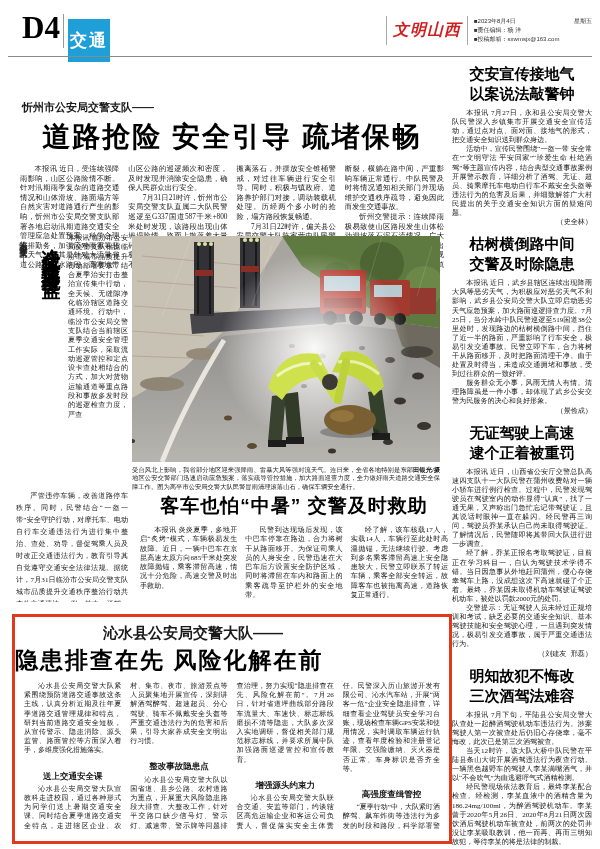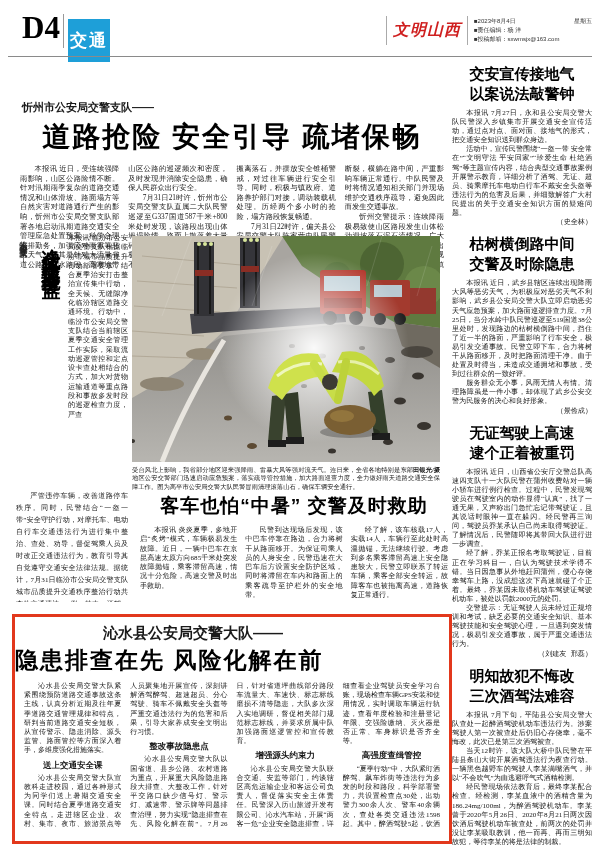--- a/index.html
+++ b/index.html
@@ -52,21 +52,21 @@
   .bus{position:absolute;left:140px;top:493px;width:308px;}
   .bus-head{font-size:19px;font-weight:900;text-align:center;letter-spacing:1px;margin:0 0 7px 0;color:#000;}
   .bus-body{height:82px;column-count:3;column-gap:8px;column-fill:auto;overflow:hidden;
             font-size:7.1px;line-height:9.3px;}
   
   .qbox{position:absolute;left:12px;top:614px;width:434px;height:224px;border:3px solid #e2381c;background:#fff;}
   .q-kicker{font-size:15px;font-weight:600;margin:7px 0 2px 88px;}
   .q-head{font-size:23px;font-weight:900;text-align:left;letter-spacing:2px;margin:0 0 6px 0;color:#000;}
   .q-body{margin:0 9px;height:150px;column-count:4;column-gap:9px;column-fill:auto;overflow:hidden;
           font-size:7px;line-height:9.2px;}
-  .q-body h4{font-size:8.5px;text-align:center;margin:5px 0 4px 0;font-family:"Liberation Sans",sans-serif;}
+  .q-body h4{font-size:8.5px;text-align:center;margin:16px 0 4px 0;font-family:"Liberation Sans",sans-serif;}
 </style>
 </head>
 <body>
 
 <div class="page">
 
   <div class="hdr-pageno">D4</div>
   <div class="hdr-vline"></div>
   <div class="hdr-badge">交通</div>
   <div class="hdr-right">

